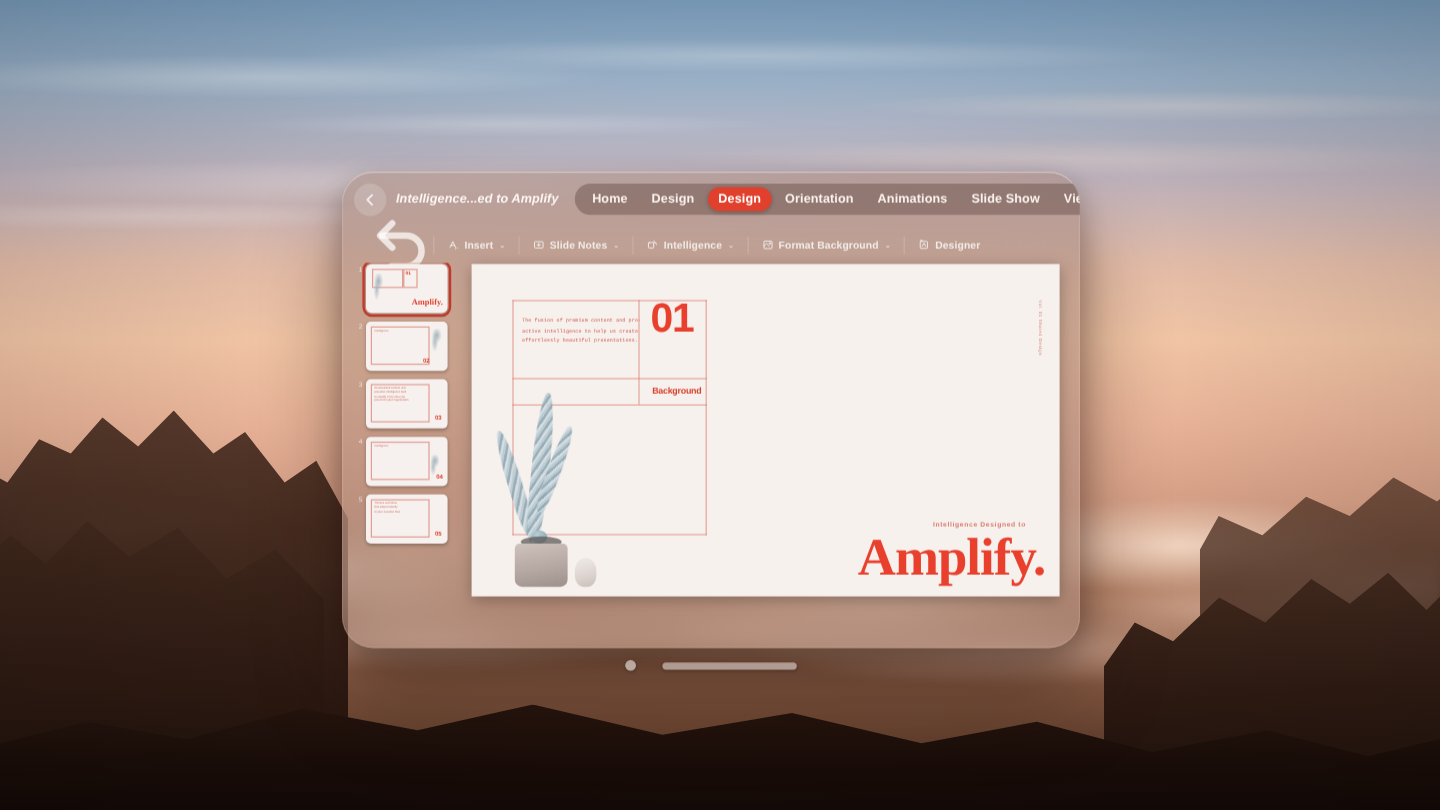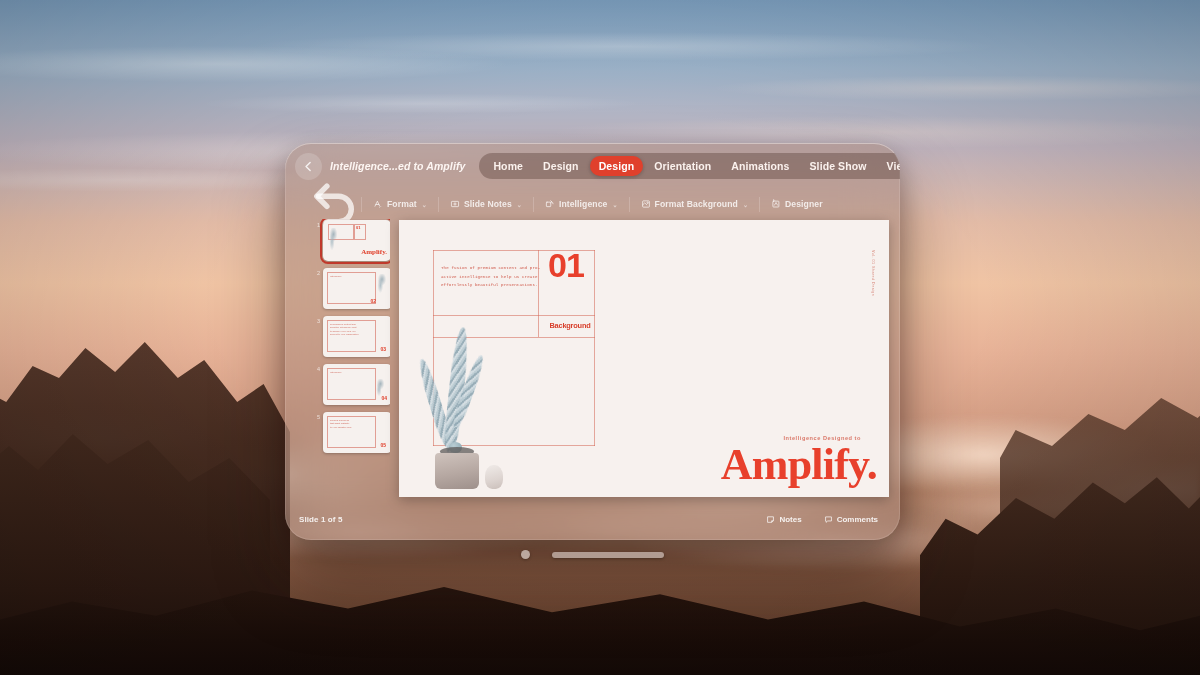--- a/index.html
+++ b/index.html
@@ -230,21 +230,20 @@
   }
   .rib-item svg { width: 10px; height: 10px; flex: none; }
   .caret { font-size: 6px; opacity: .7; margin-left: 1px; }
 
   
   .wbody {
     display: flex;
     height: 284px;
     padding: 0 11px;
     gap: 9px;
-    margin-left: 18px;
   }
   .thumbs {
     width: 82px;
     display: flex;
     flex-direction: column;
     gap: 7px;
     padding-top: 1px;
     overflow: hidden;
   }
   .thumb-row {
@@ -528,21 +527,21 @@
     </div>
     <div class="rib-sep"></div>
 
     <div class="rib-item">
       <svg viewBox="0 0 16 16" fill="none" stroke="currentColor" stroke-width="1.3" stroke-linecap="round">
         <path d="M3.2 11.5 L7 3.6 L10.8 11.5"></path>
           <path d="M4.7 8.8 H9.3"></path>
         <circle cx="12.6" cy="12.2" r=".7" fill="currentColor" stroke="none"></circle>
         <circle cx="10.4" cy="13.4" r=".7" fill="currentColor" stroke="none"></circle>
       </svg>
-      <span>Format</span>
+      <span>Insert</span>
       <span class="caret">⌄</span>
     </div>
     <div class="rib-sep"></div>
 
     <div class="rib-item">
       <svg viewBox="0 0 16 16" fill="none" stroke="currentColor" stroke-width="1.3">
         <rect x="2.3" y="3.8" width="11.4" height="8.4" rx="1.1"></rect>
         <path d="M6 8 H10 M8 6 V10" stroke-linecap="round"></path>
       </svg>
       <span>Slide Notes</span>
@@ -670,36 +669,18 @@
           <div class="pot"></div>
           <div class="vase"></div>
         </div>
 
         <div class="kicker">Intelligence Designed to</div>
         <div class="headline">Amplify.</div>
       </div>
     </div>
   </div>
 
-  <div class="statusbar">
-    <div class="status-left">Slide 1 of 5</div>
-    <div class="status-right">
-      <div class="status-btn">
-        <svg viewBox="0 0 16 16" fill="none" stroke="currentColor" stroke-width="1.4" stroke-linejoin="round">
-          <path d="M2.8 3.2 H13.2 V10.2 L10 13 H2.8 Z"></path>
-          <path d="M13.2 10.2 H10 V13"></path>
-        </svg>
-        <span>Notes</span>
-      </div>
-      <div class="status-btn">
-        <svg viewBox="0 0 16 16" fill="none" stroke="currentColor" stroke-width="1.4" stroke-linejoin="round">
-          <path d="M2.8 3.4 H13.2 V10.6 H6.6 L3.8 13 V10.6 H2.8 Z"></path>
-        </svg>
-        <span>Comments</span>
-      </div>
-    </div>
-  </div>
 </div>
 
 <div class="win-controls">
   <div class="close-dot"></div>
   <div class="resize-bar"></div>
 </div>
 
 </body></html>

